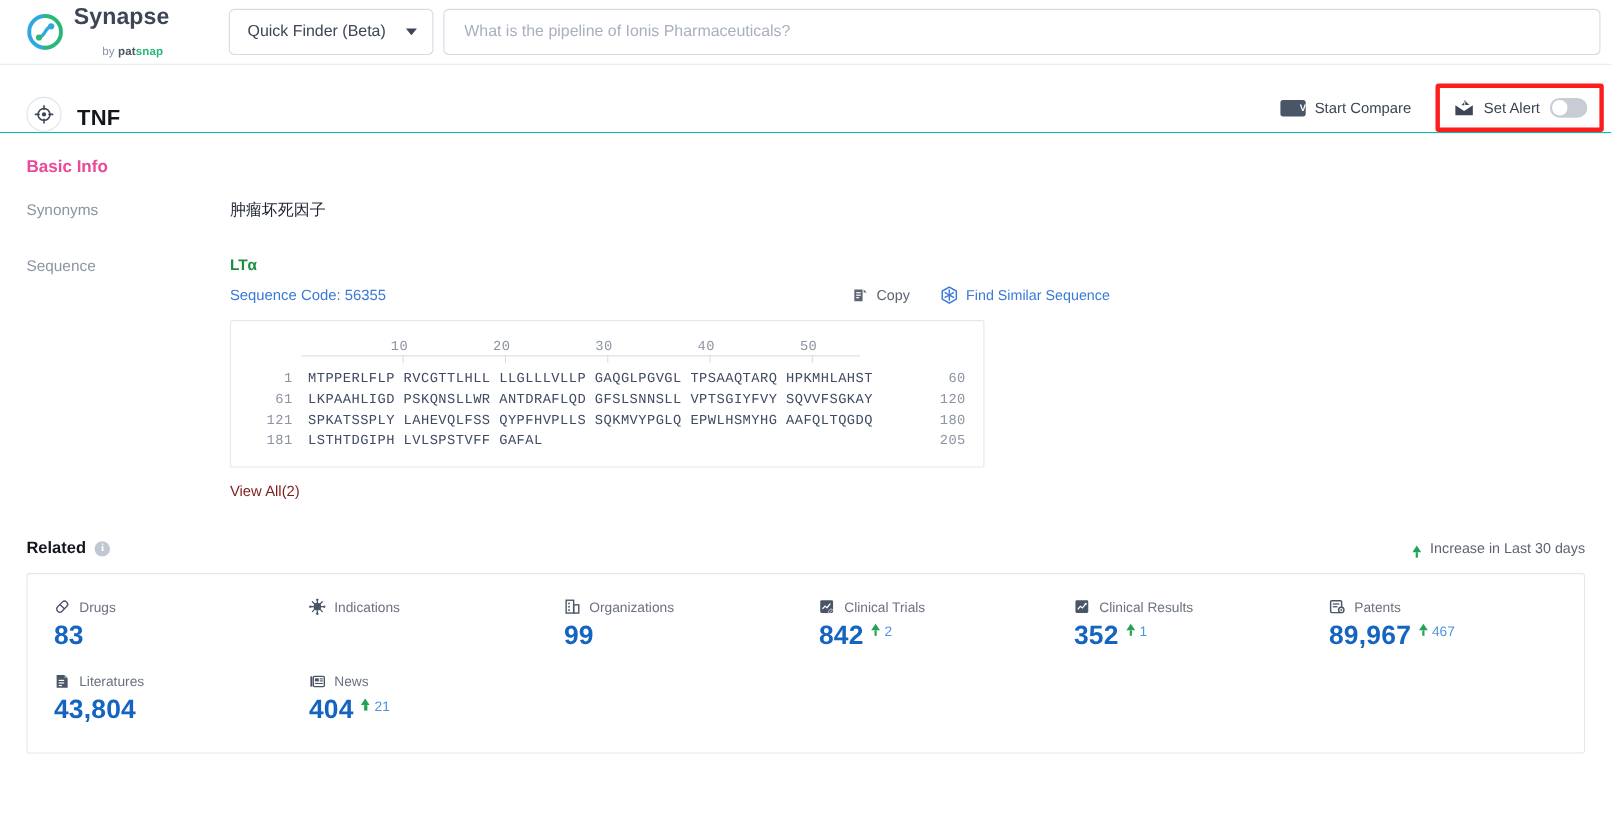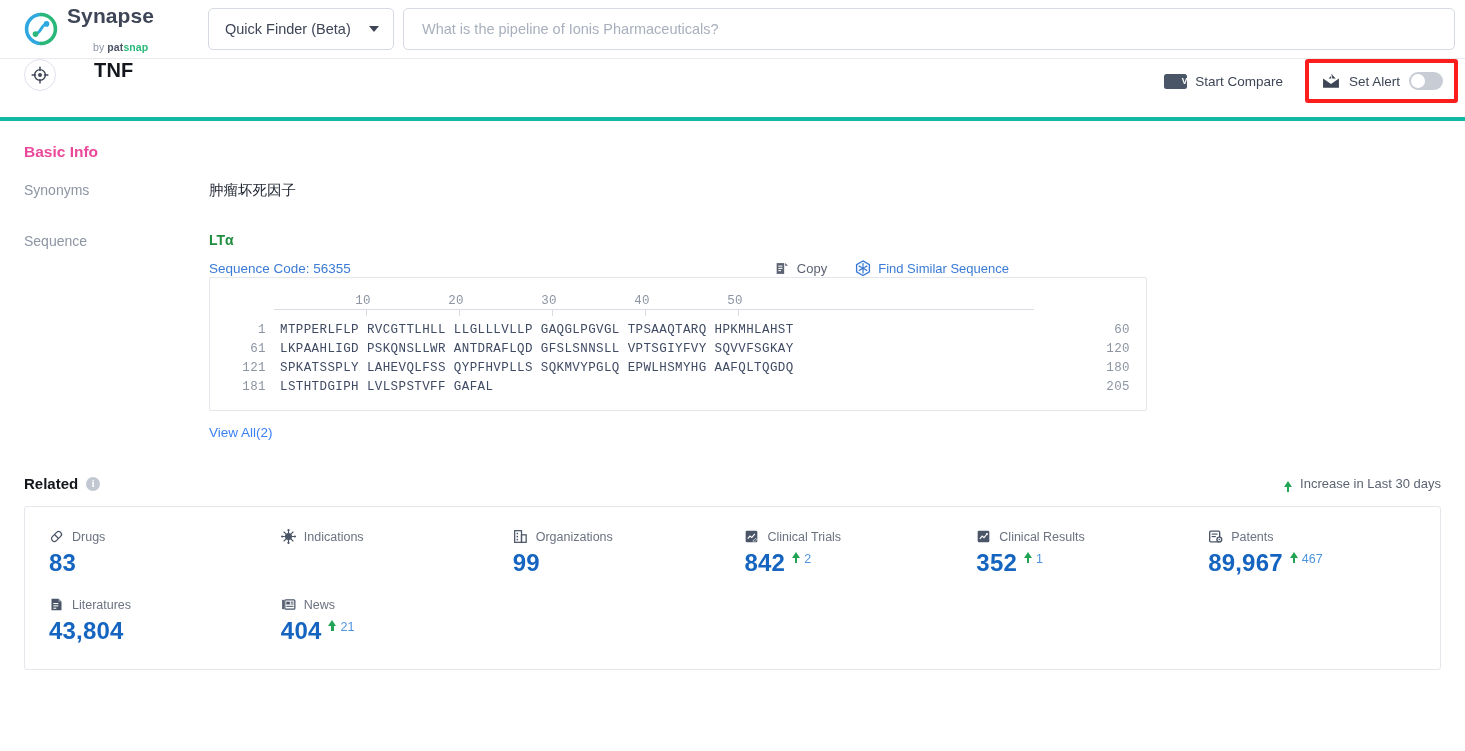--- a/index.html
+++ b/index.html
@@ -63,25 +63,24 @@
   .searchbox input {
     width: 100%; border: none; outline: none;
     font-family: "Liberation Sans", sans-serif;
     font-size: 14.5px; color: #3d4556; background: transparent;
   }
   .searchbox input::placeholder { color: #a8b0bd; }
 
   
   .titlebar {
     height: 62px;
-    display: flex; align-items: flex-start;
-    border-bottom: 4px solid #14b8a6;
+    display: flex; align-items: flex-end;
+    border-bottom: 1px solid #14b8a6;
     padding: 0 0 0 24px;
     position: relative;
-    gap: 24px;
   }
   .target-circle {
     width: 32px; height: 32px; border-radius: 50%;
     border: 1px solid #dfe3ea;
     display: flex; align-items: center; justify-content: center;
     flex: 0 0 32px;
   }
   .page-title {
     margin-left: 14px;
     font-size: 20px; font-weight: 700; color: #13161c;
@@ -143,21 +142,22 @@
     display: flex; align-items: center;
     width: 800px;
   }
   .seq-code { font-size: 13.5px; color: #3a7bd5; cursor: pointer; }
   .seq-tools { margin-left: auto; display: flex; align-items: center; gap: 28px; }
   .seq-tool { display: flex; align-items: center; gap: 7px; font-size: 13px; cursor: pointer; }
   .seq-tool.copy { color: #5c6372; }
   .seq-tool.sim  { color: #3a7bd5; }
 
   .seq-box {
-    width: 938px;
+    margin-top: 14px;
+    width: 686px;
     border: 1px solid #e4e7ec;
     border-radius: 2px;
     padding: 12px 16px 16px 16px;
     background: #fff;
   }
   .seq-mono {
     font-family: "Liberation Mono", "DejaVu Sans Mono", monospace;
     font-size: 12.5px;
     color: #3f4a63;
     letter-spacing: .4px;
@@ -178,21 +178,21 @@
   }
   .seq-row { display: flex; align-items: baseline; margin-top: 5px; }
   .seq-start {
     width: 40px; flex: 0 0 40px; text-align: right;
     color: #8d95a3;
   }
   .seq-chunks { margin-left: 14px; flex: 1; white-space: pre; }
   .seq-end { width: 60px; text-align: right; color: #8d95a3; }
 
   .viewall {
-    margin-top: 14px; font-size: 13.5px; color: #3b82f6; cursor: pointer;
+    margin-top: 14px; font-size: 13.5px; color: #7f1d1d; cursor: pointer;
     display: inline-block;
   }
 
   
   .related-head {
     display: flex; align-items: center;
     margin-top: 34px;
   }
   .related-title { font-size: 15px; font-weight: 700; color: #13161c; }
   .info-icon {

